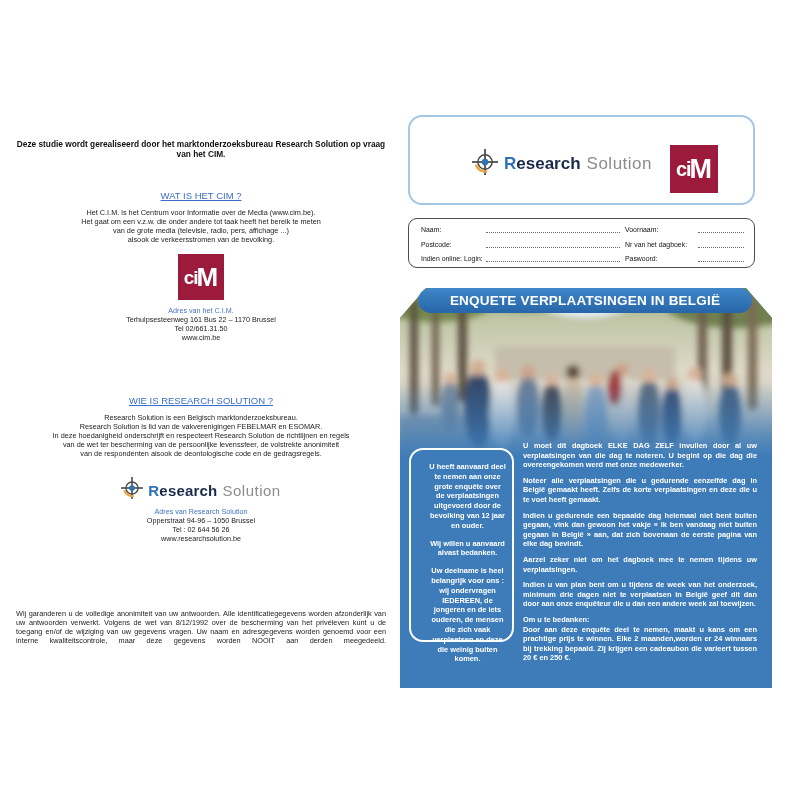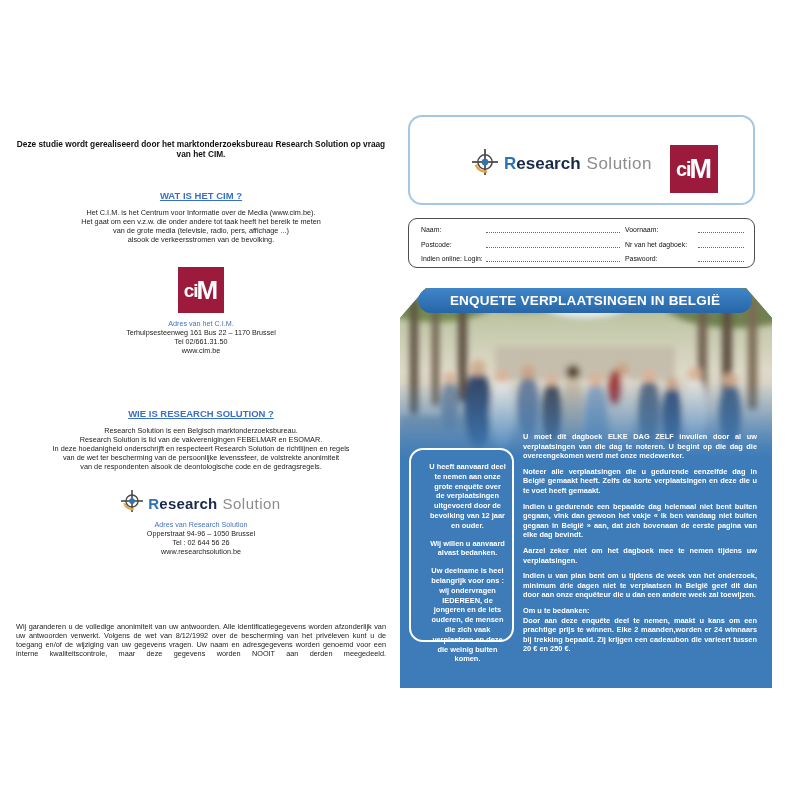--- a/index.html
+++ b/index.html
@@ -2,22 +2,22 @@
 <html><head>
 <meta charset="utf-8">
 <style>
   * { margin:0; padding:0; box-sizing:border-box; }
   html,body { width:800px; height:800px; background:#ffffff; font-family:"Liberation Sans", sans-serif; }
   #stage { position:relative; width:800px; height:800px; background:#fff; overflow:hidden; }
 
   
   .left-page { position:absolute; left:16px; top:139px; width:370px; text-align:center; color:#1a1a1a; }
   .intro { font-size:8.3px; font-weight:bold; text-align:center; line-height:10px; margin-bottom:31px; color:#111; }
-  .sec-heading { font-size:9.5px; font-weight:bold; color:#3a6fc8; text-decoration:underline; margin-bottom:7px; }
-  .sec-body { font-size:7.3px; line-height:9px; white-space:pre-line; color:#222; margin-bottom:23px; }
+  .sec-heading { font-size:9.5px; font-weight:normal; color:#3a6fc8; text-decoration:underline; margin-bottom:7px; }
+  .sec-body { font-size:7.3px; line-height:9px; white-space:pre-line; color:#222; margin-bottom:10px; }
   .cim-box { width:46px; height:46px; background:#9c1b3d; color:#fff; display:inline-flex; align-items:center; justify-content:center; font-weight:bold; line-height:1; }
   .cim-box .ci { font-size:19px; letter-spacing:-1px; }
   .cim-box .m  { font-size:26px; margin-left:-1px; }
   .addr-title { font-size:7.2px; color:#4472c4; margin-top:6px; }
   .addr { font-size:7.2px; line-height:9px; white-space:pre-line; color:#222; }
   .gap-cim { margin-bottom:53px; }
   .rs-logo { display:inline-flex; align-items:center; gap:5px; margin-top:9px; }
   .rs-logo .t-research { font-weight:bold; font-size:15px; color:#1b2a4a; letter-spacing:0.2px; }
   .rs-logo .t-research .cap { color:#2e74b5; }
   .rs-logo .t-solution { font-size:15px; color:#8c8c8c; letter-spacing:0.5px; }
@@ -45,21 +45,21 @@
 
   .panel { position:absolute; left:0; top:175px; width:372px; height:400px; background:#3d7cb9;
            clip-path:polygon(26px 0, 346px 0, 372px 30px, 372px 400px, 0 400px, 0 30px); }
   .photo { position:absolute; left:0; top:0; width:372px; height:172px;
            -webkit-mask-image:linear-gradient(#000 55%, rgba(0,0,0,0) 99%);
            mask-image:linear-gradient(#000 55%, rgba(0,0,0,0) 99%); }
 
   .left-box { position:absolute; left:9px; top:160px; width:105px; height:194px; background:#3d7cb9; border:2.5px solid #ffffff; border-radius:14px; padding:12px 6px; color:#fff; text-align:center; font-size:7.4px; line-height:9.8px; font-weight:bold; }
   .left-box p { margin-bottom:8px;margin-left:12px; }
 
-  .main-text { position:absolute; left:123px; top:144px; width:234px; color:#fff; font-size:7.4px; line-height:9.6px; font-weight:bold; text-align:justify; }
+  .main-text { position:absolute; left:123px; top:153px; width:234px; color:#fff; font-size:7.4px; line-height:9.6px; font-weight:bold; text-align:justify; }
   .main-text p { margin-bottom:6px; }
   .main-text .subhead { margin-bottom:0; }
 </style>
 </head>
 <body>
 
 <div id="stage">
 
   <div class="left-page">
     <div class="intro">Deze studie wordt gerealiseerd door het marktonderzoeksbureau Research Solution op vraag van het CIM.</div>

